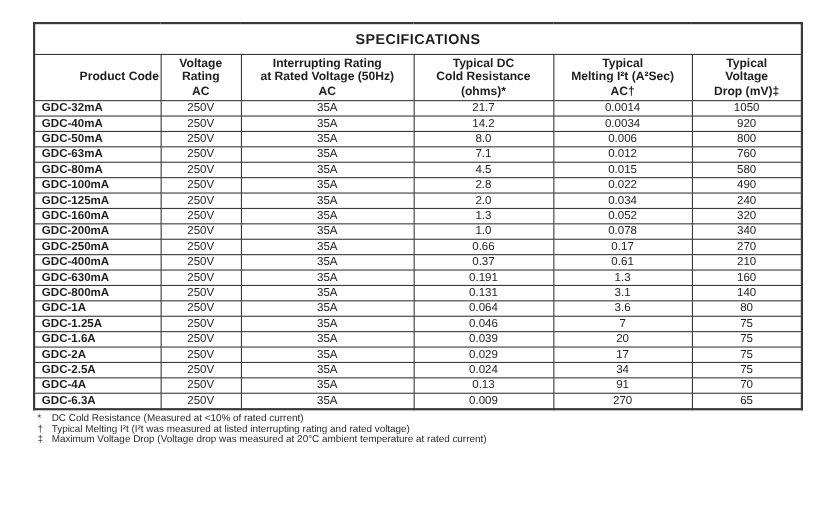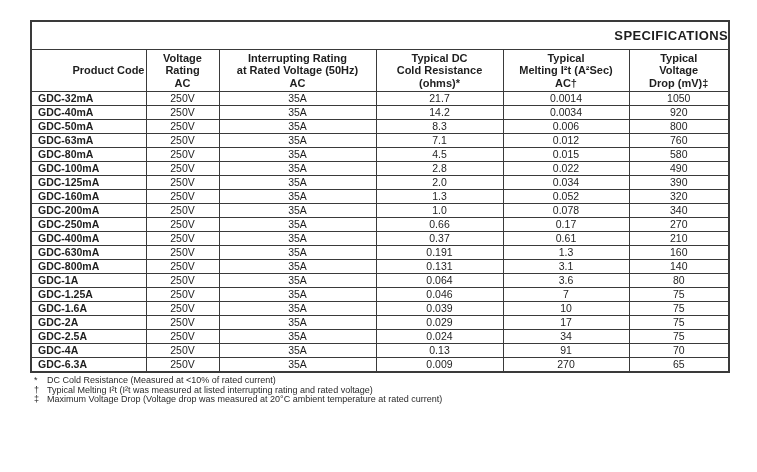--- a/index.html
+++ b/index.html
@@ -32,21 +32,21 @@
   col.c2 { width: 73px;  }
   col.c3 { width: 157px; }
   col.c4 { width: 127px; }
   col.c5 { width: 126px; }
   col.c6 { width: 100px; }
 
   .title-cell {
     font-weight: bold;
     font-size: 13px;
     letter-spacing: 0.4px;
-    text-align: right;
+    text-align: center;
     height: 28px;
     padding: 0;
     line-height: 15px;
     margin-top: 11px;
   }
   thead th.colhead {
     font-weight: bold;
     font-size: 11px;
     line-height: 12.6px;
     text-align: center;
@@ -149,21 +149,21 @@
           <td class="">250V</td>
           <td class="">35A</td>
           <td class="">14.2</td>
           <td class="">0.0034</td>
           <td class="">920</td>
         </tr>
         <tr>
           <td class="product">GDC-50mA</td>
           <td class="">250V</td>
           <td class="">35A</td>
-          <td class="">8.3</td>
+          <td class="">8.0</td>
           <td class="">0.006</td>
           <td class="">800</td>
         </tr>
         <tr>
           <td class="product">GDC-63mA</td>
           <td class="">250V</td>
           <td class="">35A</td>
           <td class="">7.1</td>
           <td class="">0.012</td>
           <td class="">760</td>
@@ -183,21 +183,21 @@
           <td class="">2.8</td>
           <td class="">0.022</td>
           <td class="">490</td>
         </tr>
         <tr>
           <td class="product">GDC-125mA</td>
           <td class="">250V</td>
           <td class="">35A</td>
           <td class="">2.0</td>
           <td class="">0.034</td>
-          <td class="">390</td>
+          <td class="">240</td>
         </tr>
         <tr>
           <td class="product">GDC-160mA</td>
           <td class="">250V</td>
           <td class="">35A</td>
           <td class="">1.3</td>
           <td class="">0.052</td>
           <td class="">320</td>
         </tr>
         <tr>
@@ -254,21 +254,21 @@
           <td class="">35A</td>
           <td class="">0.046</td>
           <td class="">7</td>
           <td class="">75</td>
         </tr>
         <tr>
           <td class="product">GDC-1.6A</td>
           <td class="">250V</td>
           <td class="">35A</td>
           <td class="">0.039</td>
-          <td class="">10</td>
+          <td class="">20</td>
           <td class="">75</td>
         </tr>
         <tr>
           <td class="product">GDC-2A</td>
           <td class="">250V</td>
           <td class="">35A</td>
           <td class="">0.029</td>
           <td class="">17</td>
           <td class="">75</td>
         </tr>

